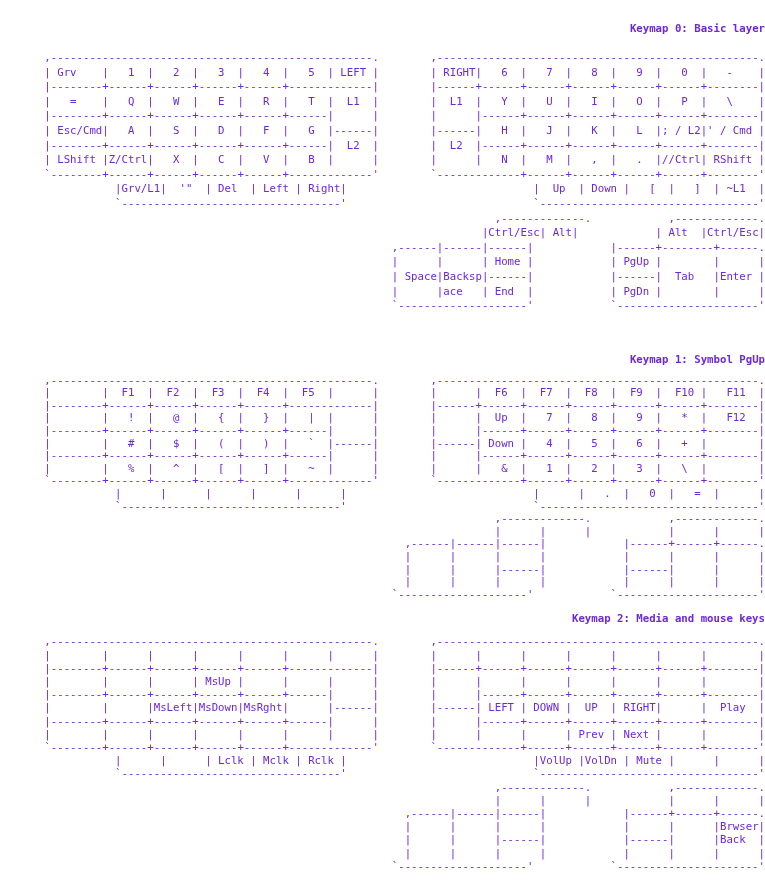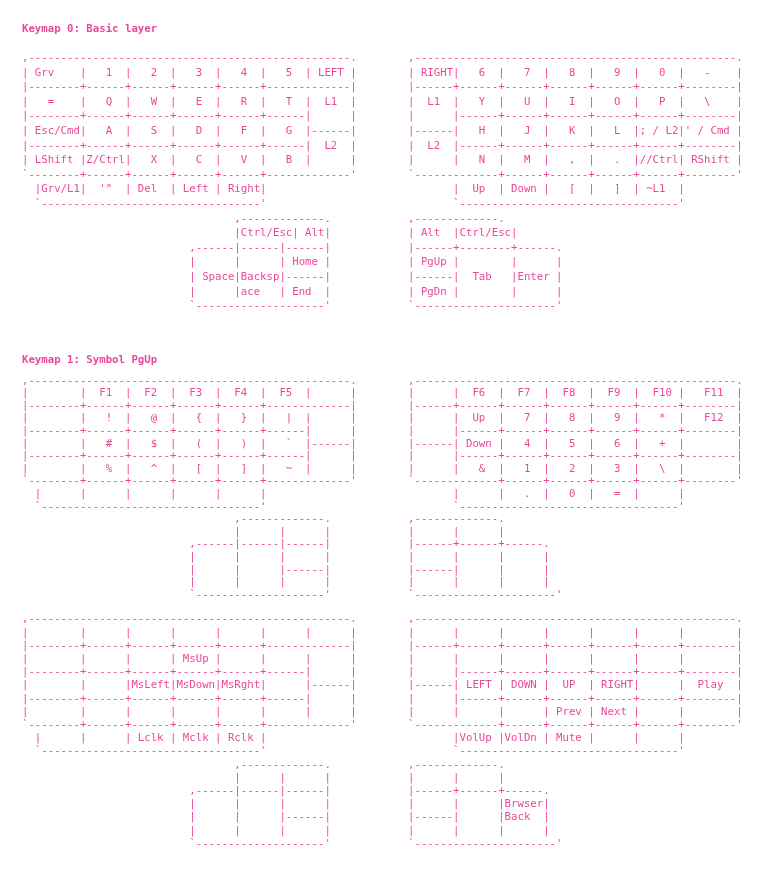--- a/index.html
+++ b/index.html
@@ -31,21 +31,21 @@
   .km-art {
     font-size: 10.7px;
   }
   #km0 .km-art { line-height: 14.6px; margin: 16px 0 39px 0; }
   #km1 .km-art { line-height: 12.6px; margin: 9px 0 11px 0; }
   #km2 .km-art { line-height: 13.2px; margin: 10px 0 0 0; }
 </style>
 </head>
 <body>
 
-<div class="page" style="color: #ec4899; background: rgb(255, 255, 255);">
+<div class="page" style="color: #6d28d9; background: rgb(255, 255, 255); text-align: right;">
 
   <section class="keymap-section" id="km0">
     <pre class="km-title">Keymap 0: Basic layer</pre>
     <pre class="km-art">,--------------------------------------------------.        ,--------------------------------------------------.
 | Grv    |   1  |   2  |   3  |   4  |   5  | LEFT |        | RIGHT|   6  |   7  |   8  |   9  |   0  |   -    |
 |--------+------+------+------+------+-------------|        |------+------+------+------+------+------+--------|
 |   =    |   Q  |   W  |   E  |   R  |   T  |  L1  |        |  L1  |   Y  |   U  |   I  |   O  |   P  |   \    |
 |--------+------+------+------+------+------|      |        |      |------+------+------+------+------+--------|
 | Esc/Cmd|   A  |   S  |   D  |   F  |   G  |------|        |------|   H  |   J  |   K  |   L  |; / L2|' / Cmd |
 |--------+------+------+------+------+------|  L2  |        |  L2  |------+------+------+------+------+--------|
@@ -78,20 +78,21 @@
                                  ,-------------.            ,-------------.
                                  |      |      |            |      |      |
                           ,------|------|------|            |------+------+------.
                           |      |      |      |            |      |      |      |
                           |      |      |------|            |------|      |      |
                           |      |      |      |            |      |      |      |
                           `--------------------'            `----------------------'</pre>
   </section>
 
   <section class="keymap-section" id="km2">
+    <pre class="km-title">Keymap 2: Media and mouse keys</pre>
     <pre class="km-art">,--------------------------------------------------.        ,--------------------------------------------------.
 |        |      |      |      |      |      |      |        |      |      |      |      |      |      |        |
 |--------+------+------+------+------+-------------|        |------+------+------+------+------+------+--------|
 |        |      |      | MsUp |      |      |      |        |      |      |      |      |      |      |        |
 |--------+------+------+------+------+------|      |        |      |------+------+------+------+------+--------|
 |        |      |MsLeft|MsDown|MsRght|      |------|        |------| LEFT | DOWN |  UP  | RIGHT|      |  Play  |
 |--------+------+------+------+------+------|      |        |      |------+------+------+------+------+--------|
 |        |      |      |      |      |      |      |        |      |      |      | Prev | Next |      |        |
 `--------+------+------+------+------+-------------'        `-------------+------+------+------+------+--------'
   |      |      | Lclk | Mclk | Rclk |                             |VolUp |VolDn | Mute |      |      |

